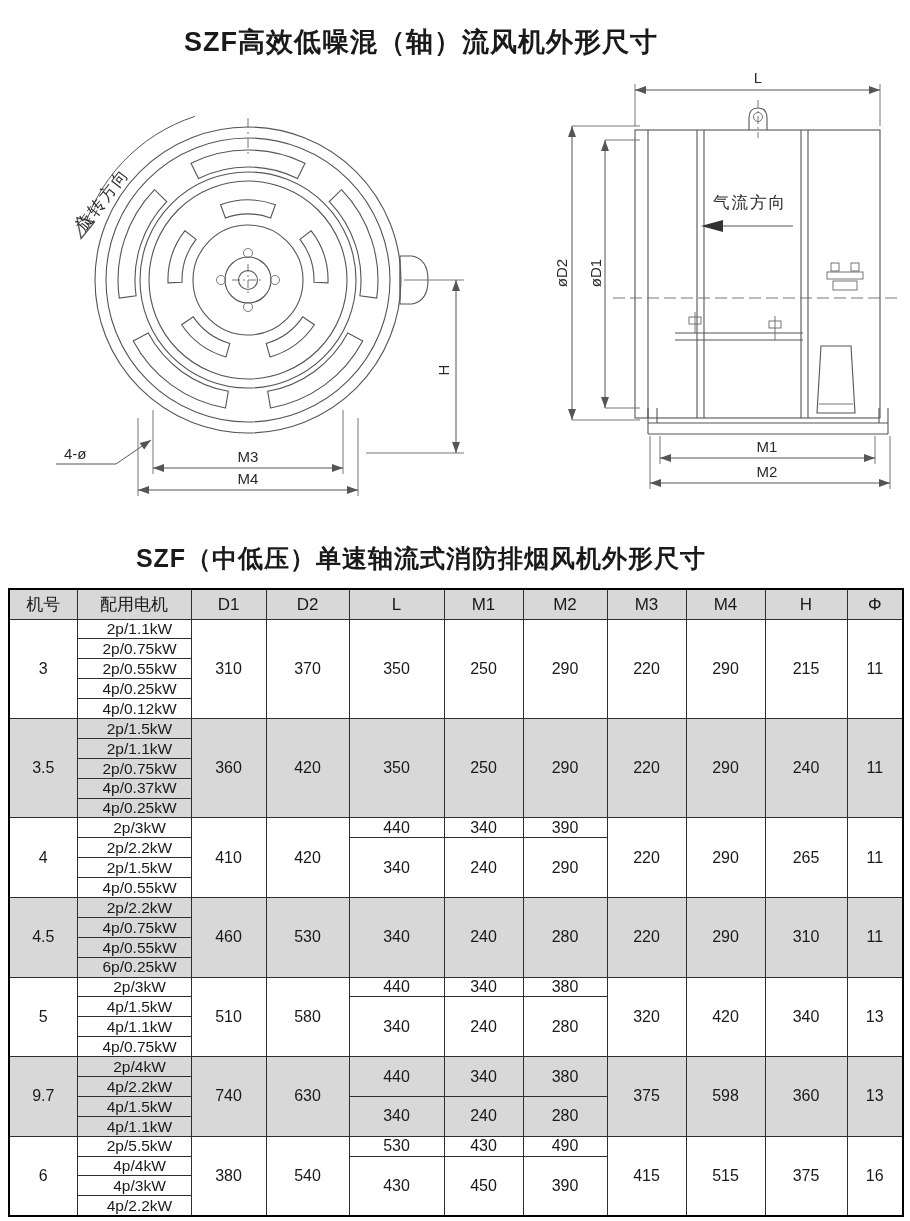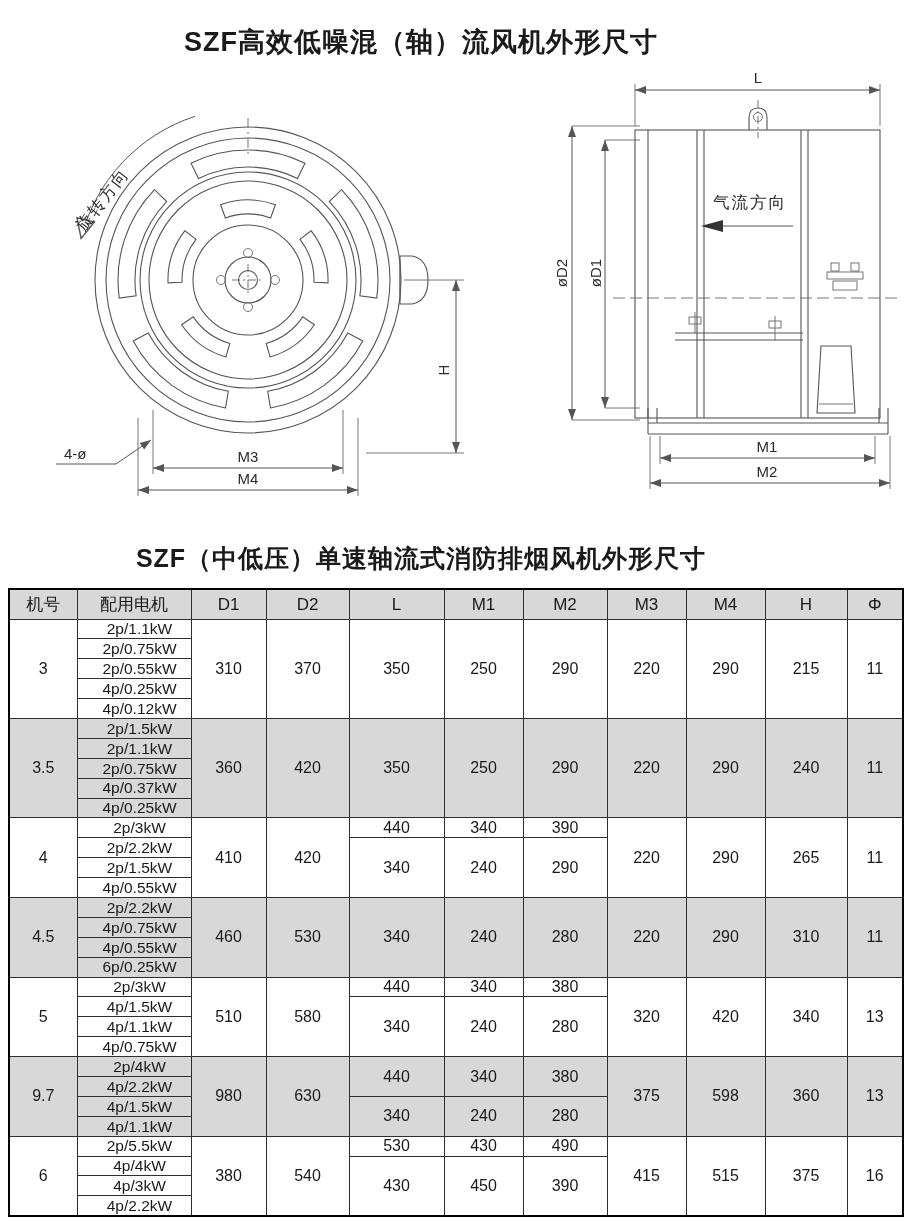--- a/index.html
+++ b/index.html
@@ -384,21 +384,21 @@
       </tr>
       <tr>
         <td class="motor">4p/1.1kW</td>
       </tr>
       <tr>
         <td class="motor">4p/0.75kW</td>
       </tr>
       <tr>
         <td rowspan="4" class="shaded">9.7</td>
         <td class="shaded motor">2p/4kW</td>
-        <td rowspan="4" class="shaded">980</td>
+        <td rowspan="4" class="shaded">740</td>
         <td rowspan="4" class="shaded">630</td>
         <td rowspan="2" class="shaded">440</td>
         <td rowspan="2" class="shaded">340</td>
         <td rowspan="2" class="shaded">380</td>
         <td rowspan="4" class="shaded">375</td>
         <td rowspan="4" class="shaded">598</td>
         <td rowspan="4" class="shaded">360</td>
         <td rowspan="4" class="shaded">13</td>
       </tr>
       <tr>

